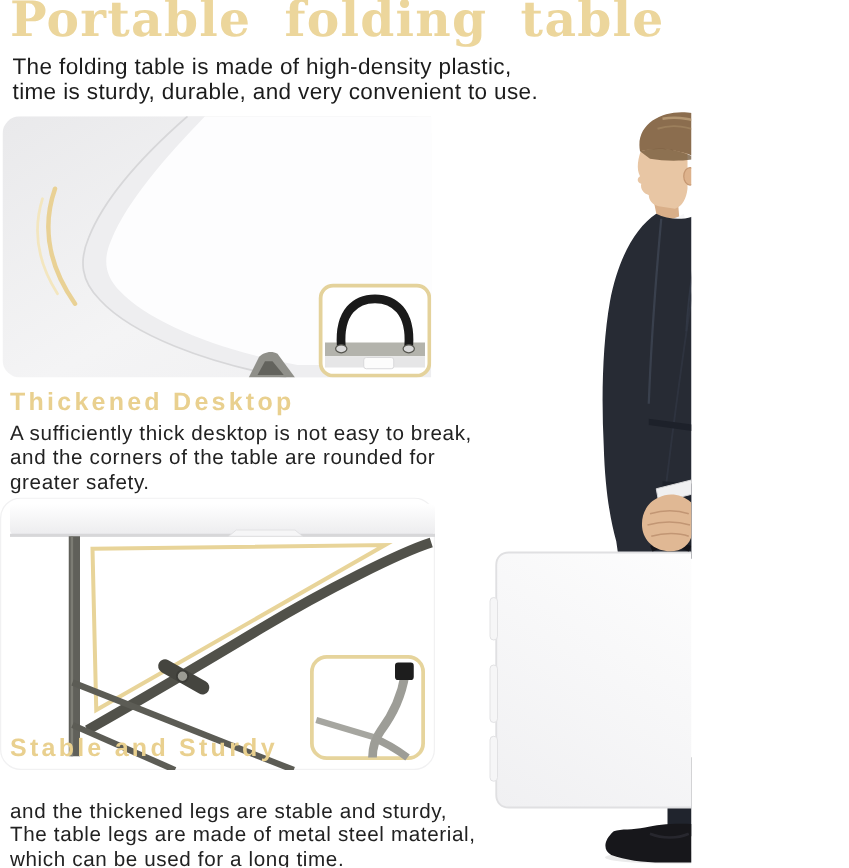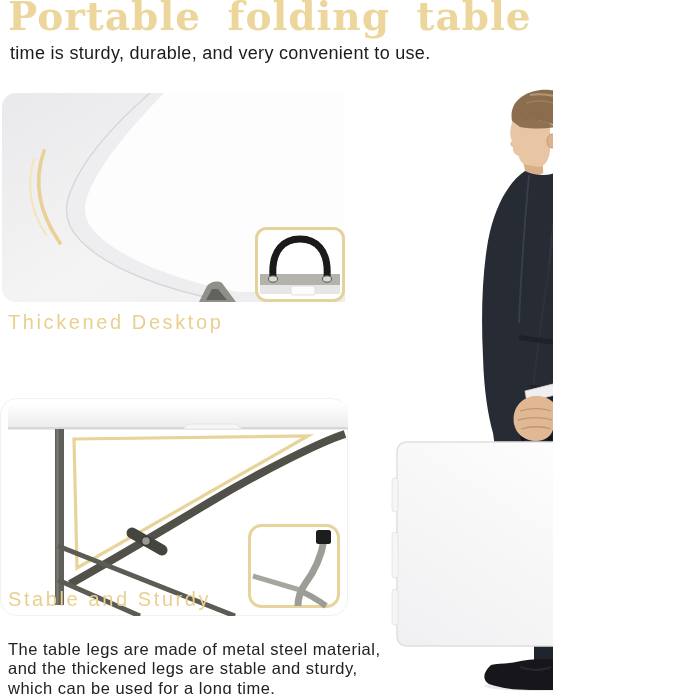--- a/index.html
+++ b/index.html
@@ -13,37 +13,38 @@
     letter-spacing:1px;word-spacing:12px;color:#ecd69c;line-height:1.15;
     white-space:nowrap;
   }
   .subtitle{position:absolute;left:10px;top:43px;color:#1c1c1c;
     font-size:18px;line-height:20px;letter-spacing:.3px;}
   .card{position:absolute;}
   .card svg{display:block;}
   .card1{left:2px;top:93px;width:343px;height:209px;}
   .card2{left:0px;top:398px;width:348px;height:218px;}
   .sec-heading{position:absolute;left:8px;margin:0;
-    font-size:20px;font-weight:400;letter-spacing:2.6px;color:#e9d08f;white-space:nowrap;}
+    font-size:20px;font-weight:700;letter-spacing:2.6px;color:#e9d08f;white-space:nowrap;}
   .h2-a{top:311px;}
   .h2-b{top:588px;}
   .para{position:absolute;left:8px;color:#222222;
     font-size:16.5px;line-height:19.3px;letter-spacing:.5px;}
   .para-a{top:338px;}
   .para-b{top:640px;}
   .figure-man{position:absolute;left:380px;top:85px;width:299px;height:609px;}
 </style>
 </head>
 <body>
 
 <div class="page">
 
   <h1 class="title">Portable folding table</h1>
 
   <div class="subtitle">
+    <div>The folding table is made of high-density plastic,</div>
     <div>time is sturdy, durable, and very convenient to use.</div>
   </div>
 
   <div class="card card1">
     <svg width="343" height="209" viewBox="0 0 343 209">
       <defs>
         <linearGradient id="g1" x1="0" y1="0" x2="1" y2="1">
           <stop offset="0" stop-color="#e9e9eb"></stop>
             <stop offset="0.55" stop-color="#f4f4f5"></stop>
             <stop offset="1" stop-color="#efeff1"></stop>
@@ -68,20 +69,25 @@
         <rect x="5" y="58" width="80" height="9" fill="#e6e6e7"></rect>
         <rect x="36" y="59" width="24" height="9" rx="2" fill="#fcfcfc" stroke="#d9d9db" stroke-width="0.8"></rect>
         <path d="M18,50 C16,22 30,12 45,12 C60,12 74,22 72,50" fill="none" stroke="#1a1a1a" stroke-width="7" stroke-linecap="round"></path>
         <ellipse cx="18" cy="52" rx="4.5" ry="3.2" fill="#d9d9d9" stroke="#55554f" stroke-width="1"></ellipse>
         <ellipse cx="72" cy="52" rx="4.5" ry="3.2" fill="#d9d9d9" stroke="#55554f" stroke-width="1"></ellipse>
       </g>
     </svg>
   </div>
 
   <h2 class="sec-heading h2-a">Thickened Desktop</h2>
+  <div class="para para-a">
+    <div>A sufficiently thick desktop is not easy to break,</div>
+    <div>and the corners of the table are rounded for</div>
+    <div>greater safety.</div>
+  </div>
 
   <div class="card card2">
     <svg width="348" height="218" viewBox="0 0 348 218">
       <defs>
         <linearGradient id="gSlab" x1="0" y1="0" x2="0" y2="1">
           <stop offset="0" stop-color="#ffffff"></stop>
             <stop offset="1" stop-color="#ececee"></stop>
         </linearGradient>
       </defs>
       <rect x="0.5" y="0.5" width="347" height="217" rx="16" fill="#ffffff" stroke="#f1f1f2"></rect>
@@ -107,22 +113,22 @@
         <path d="M76,16 C73,34 66,48 57,60 C52,67 50,73 50,82" fill="none" stroke="#9d9d97" stroke-width="7"></path>
         <path d="M5,52 L52,66" stroke="#a6a6a0" stroke-width="5"></path>
         <path d="M50,66 C60,70 70,76 78,82" fill="none" stroke="#9d9d97" stroke-width="6"></path>
         <rect x="68" y="6" width="15" height="14" rx="2.5" fill="#1d1d1d"></rect>
       </g>
     </svg>
   </div>
 
   <h2 class="sec-heading h2-b">Stable and Sturdy</h2>
   <div class="para para-b">
+    <div>and the thickened legs are stable and sturdy,</div>
     <div>The table legs are made of metal steel material,</div>
-    <div>and the thickened legs are stable and sturdy,</div>
     <div>which can be used for a long time.</div>
   </div>
 
   <div class="figure-man">
     <svg width="299" height="609" viewBox="0 0 299 609">
       <defs>
         <linearGradient id="gt" x1="0.85" y1="0" x2="0" y2="1">
           <stop offset="0" stop-color="#ffffff"></stop>
             <stop offset="1" stop-color="#f0f0f2"></stop>
         </linearGradient>

